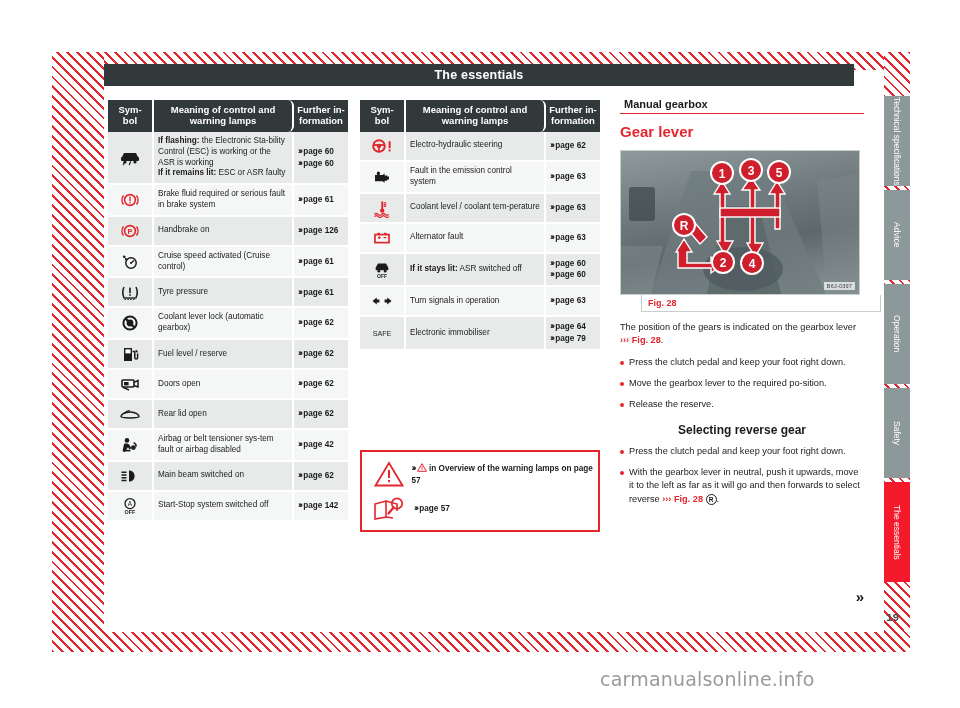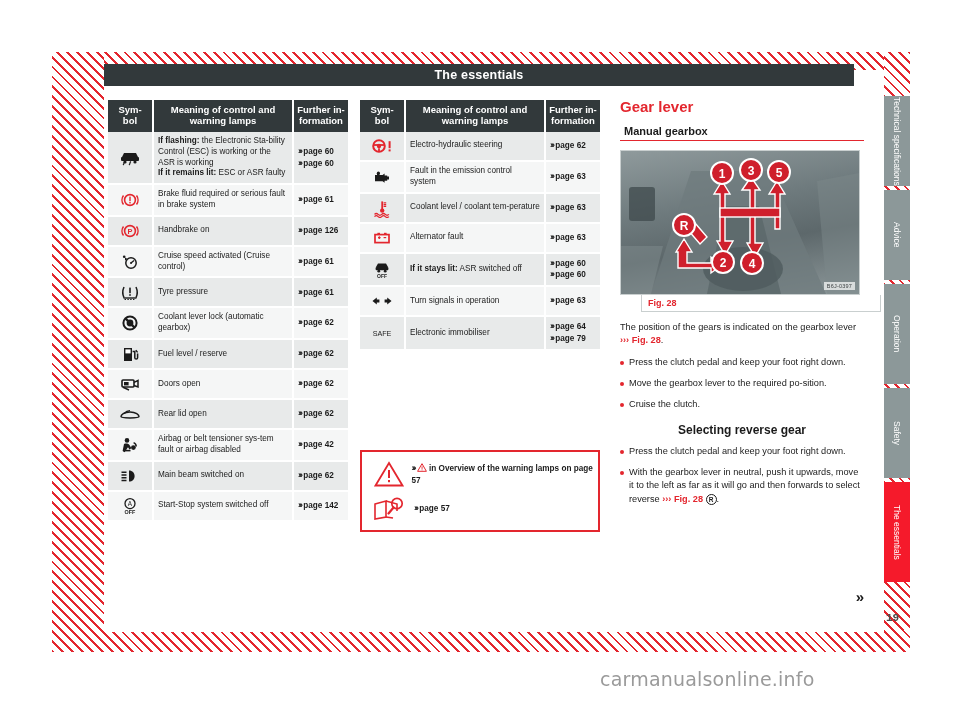--- a/index.html
+++ b/index.html
@@ -43,21 +43,21 @@
   .tbl{position:absolute;top:100px;width:240px;}
   #tbl-left{left:108px;}
   #tbl-right{left:360px;}
   .thead{display:flex;background:#32393b;color:#fff;}
   .thead .th{
     padding:5px 3px;font-size:9.5px;font-weight:bold;line-height:1.15;
     text-align:center;display:flex;align-items:center;justify-content:center;
     box-sizing:border-box;
   }
   .th.c-sym{width:46px;border-right:2px solid #fff;}
-  .th.c-mean{width:140px;border-right:2px solid #fff;}
+  .th.c-mean{width:140px;border-right:2px solid #fff;border-radius:6px;}
   .th.c-info{width:54px;}
   .trow{display:flex;}
   .trow .td{
     box-sizing:border-box;padding:4px 4px;font-size:8.2px;line-height:1.32;
     color:#1b1b1b;border-bottom:2px solid #fff;
   }
   .td.c-sym{width:46px;border-right:2px solid #fff;display:flex;align-items:center;justify-content:center;}
   .td.c-mean{width:140px;border-right:2px solid #fff;display:flex;align-items:center;}
   .td.c-info{width:54px;font-weight:bold;display:flex;align-items:center;}
   .trow.odd .td{background:#e8eaea;}
@@ -532,24 +532,24 @@
         </svg>
       </div>
       <div class="note-txt">
         <span class="chev">›››</span>
         <span>page 57</span>
       </div>
     </div>
   </div>
 
   <div id="article">
-    <div id="art-title">Gear lever</div>
     <div id="art-sub-wrap">
       <div id="art-sub">Manual gearbox</div>
     </div>
+    <div id="art-title">Gear lever</div>
 
     <div id="fig">
       <svg width="238" height="143" viewBox="0 0 238 143" style="position:absolute;left:0;top:0">
 
         <path d="M0 0 H238 V143 H0 Z" fill="none"></path>
         <path d="M30 143 L70 20 L150 20 L205 143 Z" fill="#6f7b7e" opacity=".75"></path>
         <path d="M86 143 L104 55 L138 55 L160 143 Z" fill="#5c686b" opacity=".85"></path>
         <ellipse cx="122" cy="118" rx="40" ry="22" fill="#4f5b5e" opacity=".8"></ellipse>
         <path d="M0 95 L42 95 L30 143 L0 143 Z" fill="#808c8e" opacity=".5"></path>
         <rect x="8" y="36" width="26" height="34" rx="3" fill="#3f4a4c" opacity=".75"></rect>
@@ -594,21 +594,21 @@
       <div class="fig-code">B6J-0397</div>
     </div>
     <div id="fig-caption">Fig. 28</div>
 
     <p class="para">
       <span>The position of the gears is indicated on the gearbox lever </span><span class="redref">››› Fig. 28</span><span>.</span>
     </p>
 
     <p class="bullet">Press the clutch pedal and keep your foot right down.</p>
     <p class="bullet">Move the gearbox lever to the required po-sition.</p>
-    <p class="bullet">Cruise the clutch.</p>
+    <p class="bullet">Release the reserve.</p>
 
     <p class="sec-h">Selecting reverse gear</p>
     <p class="bullet">Press the clutch pedal and keep your foot right down.</p>
     <p class="bullet">
       <span>With the gearbox lever in neutral, push it upwards, move it to the left as far as it will go and then forwards to select reverse </span><span class="redref">››› Fig. 28</span>
       <span class="rcirc">R</span><span>.</span>
     </p>
 
     <div id="cont-arrow">»</div>
   </div>

